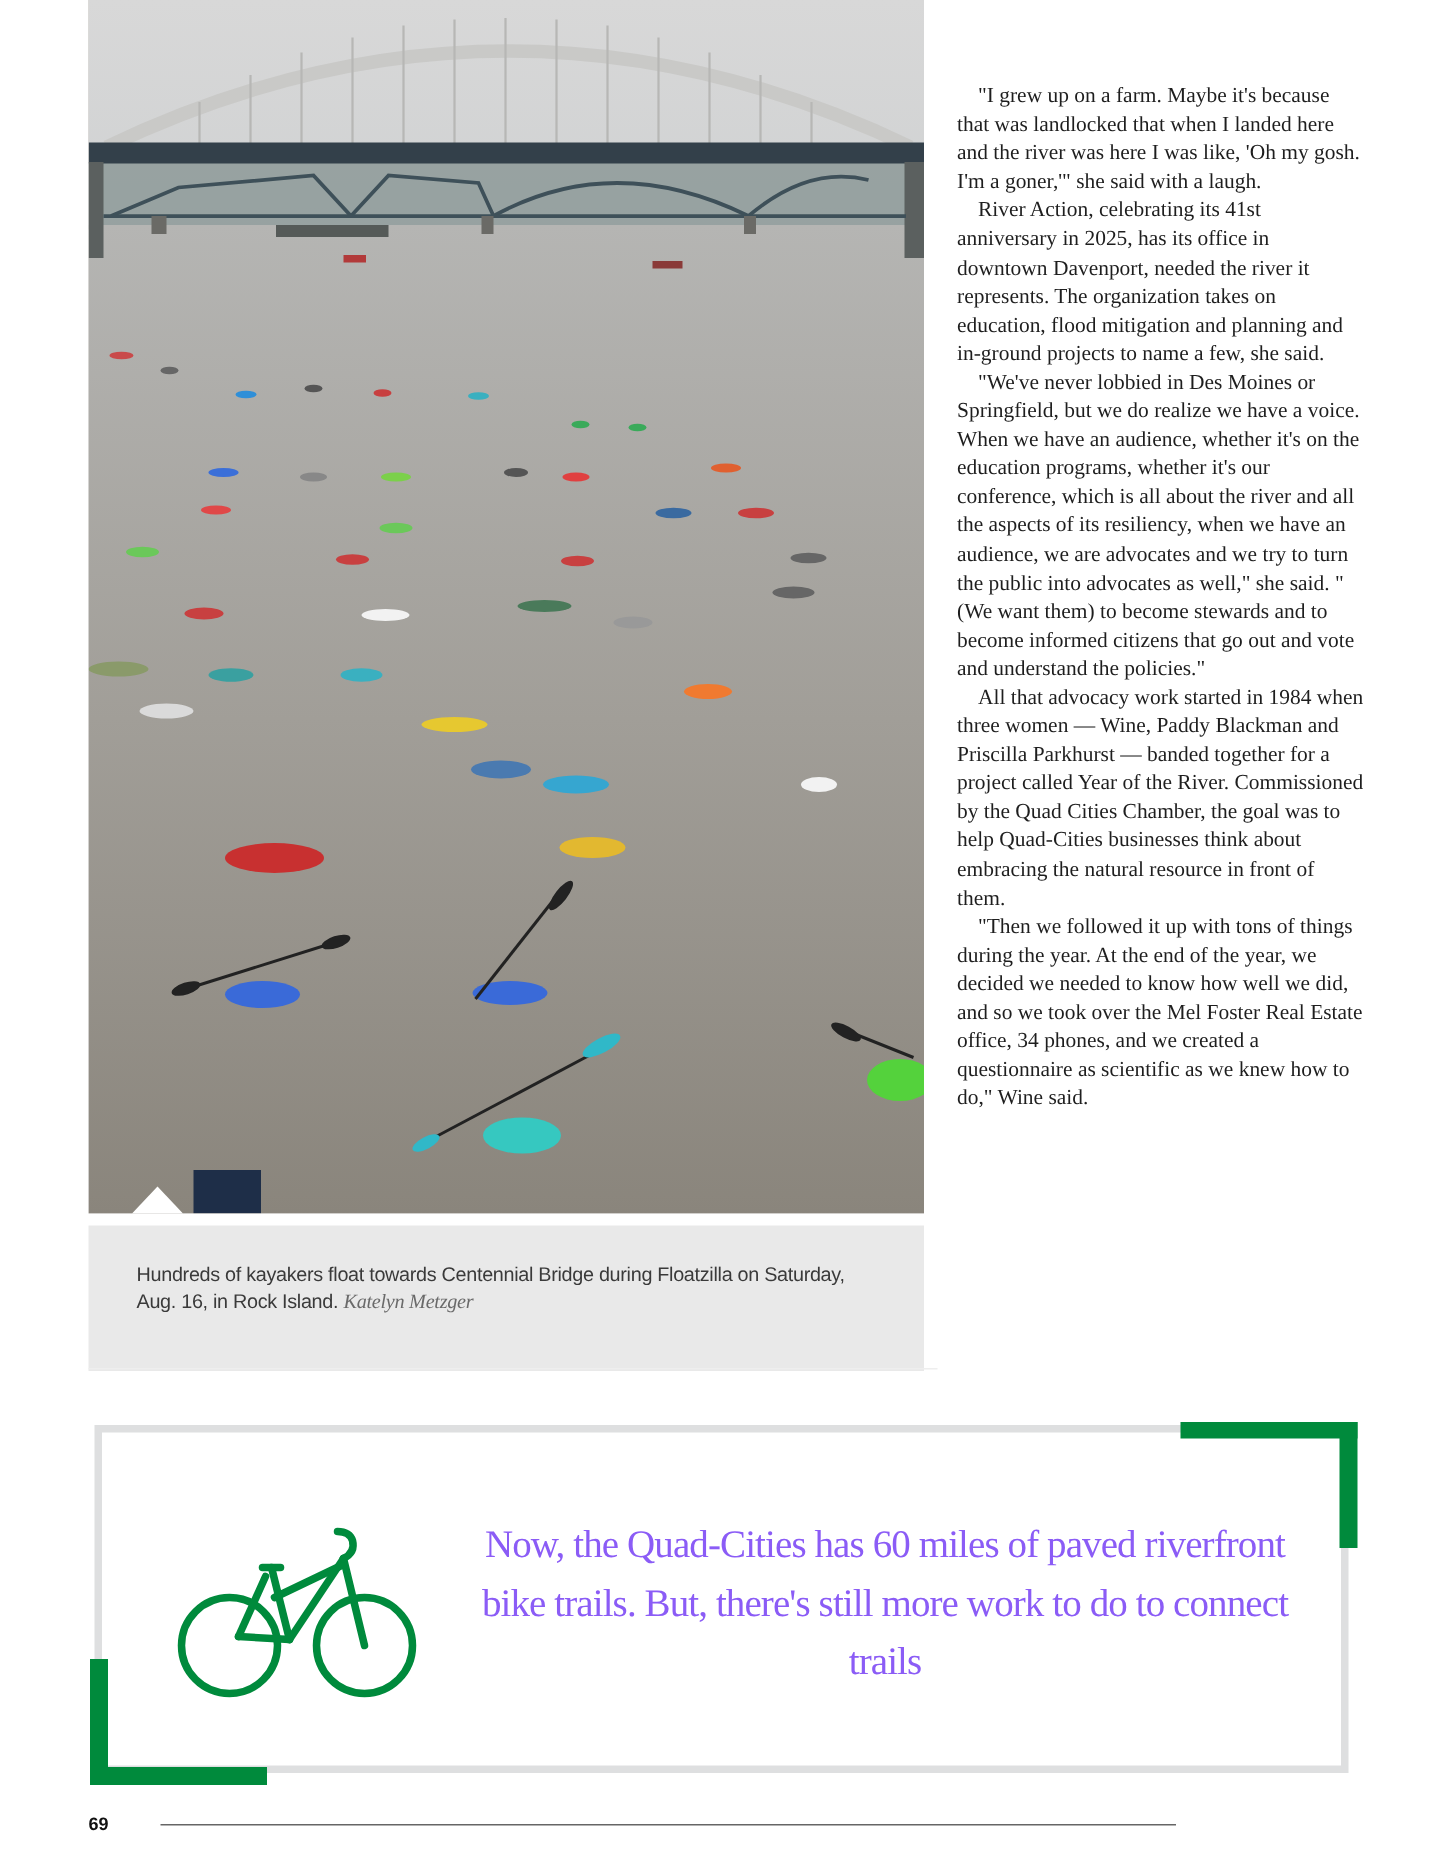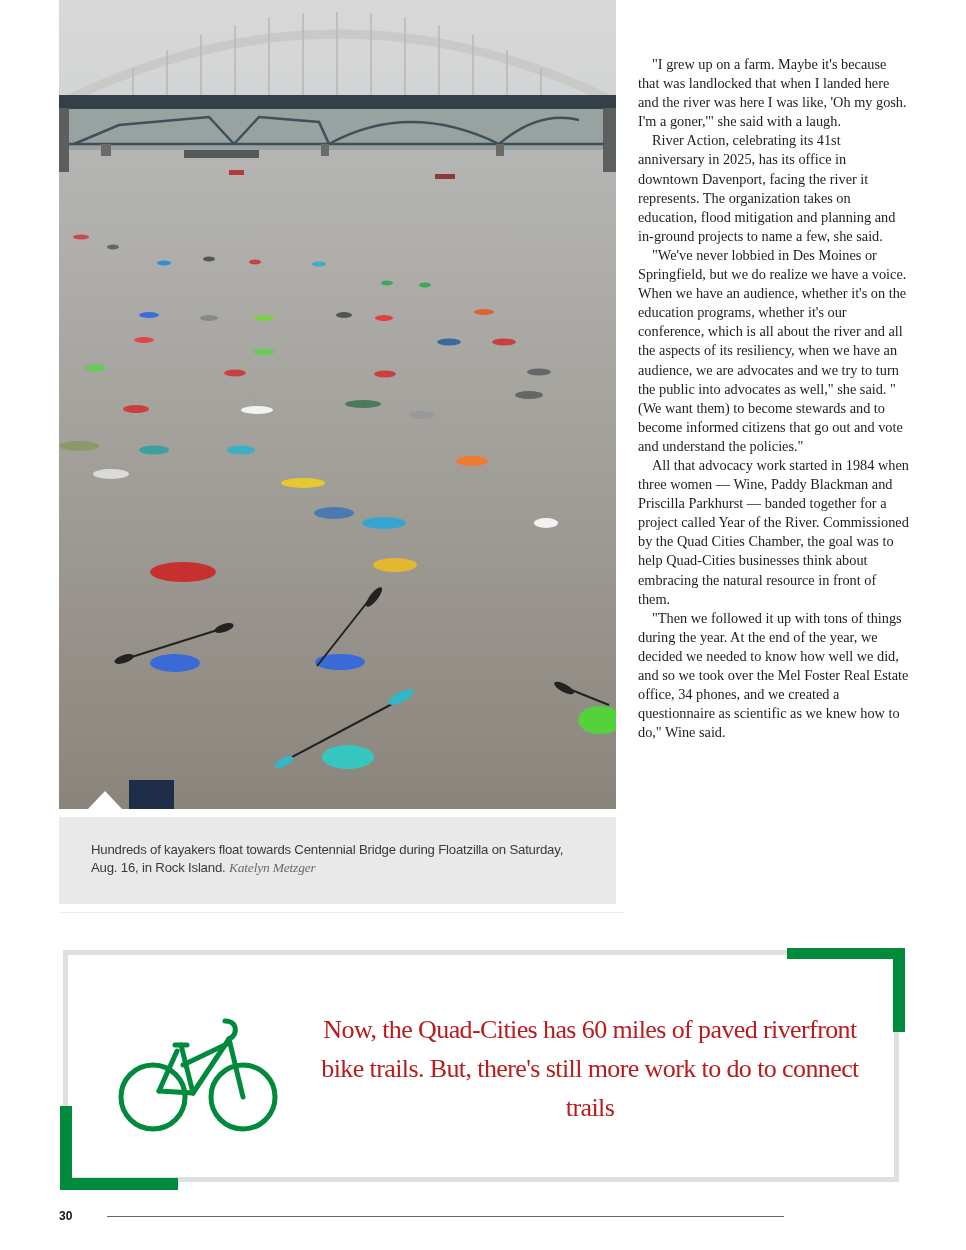--- a/index.html
+++ b/index.html
@@ -3,38 +3,38 @@
 <meta charset="utf-8">
 <style>
   html, body { margin: 0; padding: 0; }
   body { width: 966px; height: 1250px; background: #ffffff; position: relative; overflow: hidden; font-family: "Liberation Serif", serif; }
 
   
   .photo { position: absolute; left: 59px; top: 0; width: 557px; height: 809px; overflow: hidden; background: #b8b6b1; }
   .photo svg { display: block; width: 100%; height: 100%; }
 
   
-  .caption-box { position: absolute; left: 59px; top: 817px; width: 557px; height: 87px; background: #e9e9e9; }
+  .caption-box { position: absolute; left: 59px; top: 817px; width: 557px; height: 97px; background: #e9e9e9; }
   .caption-notch { position: absolute; left: 88px; top: 791px; width: 0; height: 0; border-left: 17px solid transparent; border-right: 17px solid transparent; border-bottom: 18px solid #ffffff; }
   .caption-text { position: absolute; left: 32px; top: 24px; width: 500px; font-family: "Liberation Sans", sans-serif; font-size: 13.2px; line-height: 18px; color: #3a3a3a; letter-spacing: -0.2px; }
   .caption-credit { font-family: "Liberation Serif", serif; font-style: italic; color: #6a6a6a; font-size: 13.5px; }
   .caption-rule { position: absolute; left: 59px; top: 912px; width: 566px; height: 1px; background: #eeeeee; }
 
   
   .column { position: absolute; left: 638px; top: 55px; width: 272px; font-size: 14.3px; line-height: 19.1px; color: #1e1e1e; }
   .column p { margin: 0; text-indent: 14px; }
 
   
   .quote-frame { position: absolute; left: 63px; top: 950px; width: 836px; height: 232px; border: 5px solid #dedfe0; box-sizing: border-box; }
   .corner-tr-h { position: absolute; left: 787px; top: 948px; width: 118px; height: 11px; background: #008a3c; }
   .corner-tr-v { position: absolute; left: 893px; top: 948px; width: 12px; height: 84px; background: #008a3c; }
   .corner-bl-v { position: absolute; left: 60px; top: 1106px; width: 12px; height: 84px; background: #008a3c; }
   .corner-bl-h { position: absolute; left: 60px; top: 1178px; width: 118px; height: 12px; background: #008a3c; }
   .bike { position: absolute; left: 115px; top: 1015px; width: 170px; height: 120px; }
-  .quote-text { position: absolute; left: 320px; top: 1010px; width: 540px; text-align: center; color: #b91c1c; font-size: 26px; line-height: 39px; font-family: "Liberation Serif", serif; letter-spacing: -0.6px; }
+  .quote-text { position: absolute; left: 320px; top: 1010px; width: 540px; text-align: center; color: #8b5cf6; font-size: 26px; line-height: 39px; font-family: "Liberation Serif", serif; letter-spacing: -0.6px; }
 
   
   .page-num { position: absolute; left: 59px; top: 1209px; font-family: "Liberation Sans", sans-serif; font-weight: bold; font-size: 12px; color: #111; }
   .footer-rule { position: absolute; left: 107px; top: 1216px; width: 677px; height: 1px; background: #666; }
   .pub-name { position: absolute; left: 817px; top: 1254px; font-family: "Liberation Sans", sans-serif; font-size: 12.5px; color: #333; letter-spacing: -0.2px; }
 </style>
 </head>
 <body>
 
 <div class="photo">
@@ -156,21 +156,21 @@
   <div class="caption-text">
     <span>Hundreds of kayakers float towards Centennial Bridge during Floatzilla on Saturday, Aug. 16, in Rock Island.</span>
     <span class="caption-credit">Katelyn Metzger</span>
   </div>
 </div>
 <div class="caption-notch"></div>
 <div class="caption-rule"></div>
 
 <div class="column">
   <p>"I grew up on a farm. Maybe it's because that was landlocked that when I landed here and the river was here I was like, 'Oh my gosh. I'm a goner,'" she said with a laugh.</p>
-  <p>River Action, celebrating its 41st anniversary in 2025, has its office in downtown Davenport, facing the river it represents. The organization takes on education, flood mitigation and planning and in-ground projects to name a few,  she said.</p>
+  <p>River Action, celebrating its 41st anniversary in 2025, has its office in downtown Davenport, needed the river it represents. The organization takes on education, flood mitigation and planning and in-ground projects to name a few,  she said.</p>
   <p>"We've never lobbied in Des Moines or Springfield, but we do realize we have a voice. When we have an audience, whether it's on the education programs, whether it's our conference, which is all about the river and all the aspects of its resiliency, when we have an audience, we are advocates and we try to turn the public into advocates as well," she said. "(We want them) to become stewards and to become informed citizens that go out and vote and understand the policies."</p>
   <p>All that advocacy work started in 1984 when three women — Wine, Paddy Blackman and Priscilla Parkhurst — banded together for a project called Year of the River. Commissioned by the Quad Cities Chamber, the goal was to help Quad-Cities businesses think about embracing the natural resource in front of them.</p>
   <p>"Then we followed it up with tons of things during the year. At the end of the year, we decided we needed to know how well we did, and so we took over the Mel Foster Real Estate office, 34 phones, and we created a questionnaire as scientific as we knew how to do," Wine said.</p>
 </div>
 
 <div class="quote-frame"></div>
 <div class="corner-tr-h"></div>
 <div class="corner-tr-v"></div>
 <div class="corner-bl-v"></div>
 <div class="corner-bl-h"></div>
@@ -187,15 +187,15 @@
       <line x1="78" y1="78" x2="114" y2="24"></line>
       <line x1="68" y1="50" x2="114" y2="28"></line>
       <line x1="114" y1="24" x2="128" y2="82"></line>
       <path d="M114 24 Q 122 20 120 12 Q 118 6 110 6"></path>
     </g>
   </svg>
 </div>
 
 <div class="quote-text">Now, the Quad-Cities has 60 miles of paved riverfront bike trails. But, there's still more work to do to connect trails</div>
 
-<div class="page-num">30</div>
+<div class="page-num">69</div>
 <div class="footer-rule"></div>
 <div class="pub-name">QCT BUSINESS</div>
 
 </body></html>

